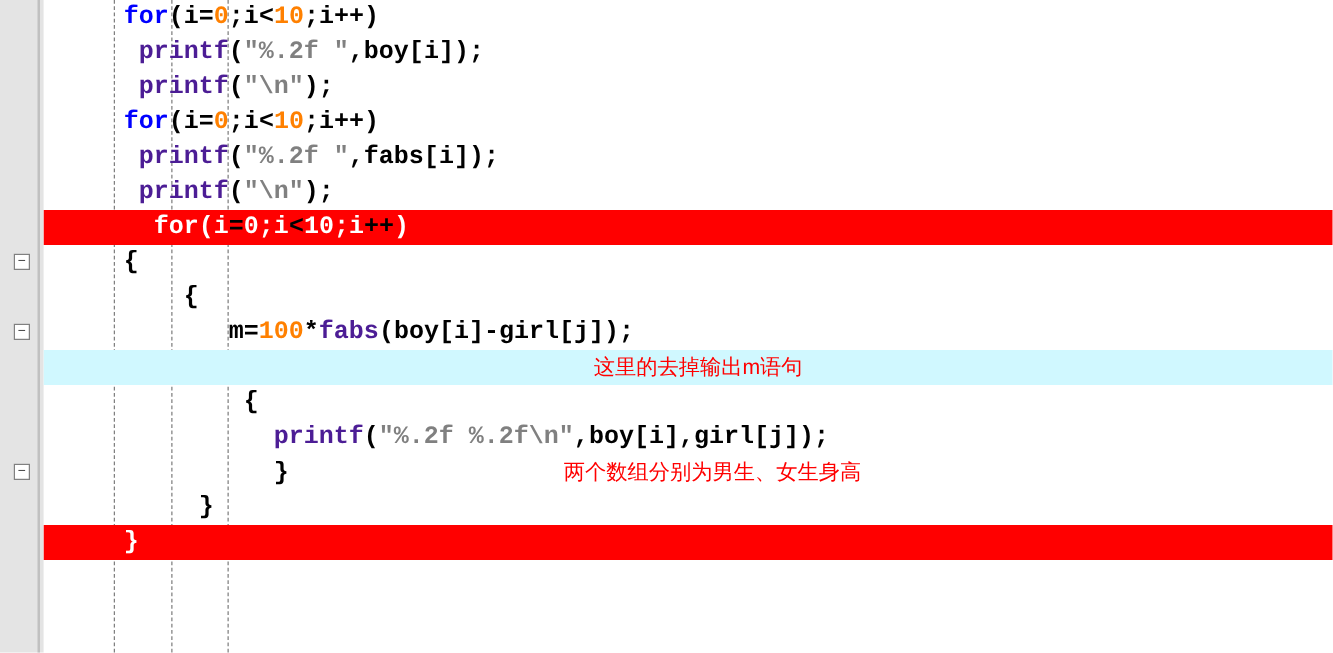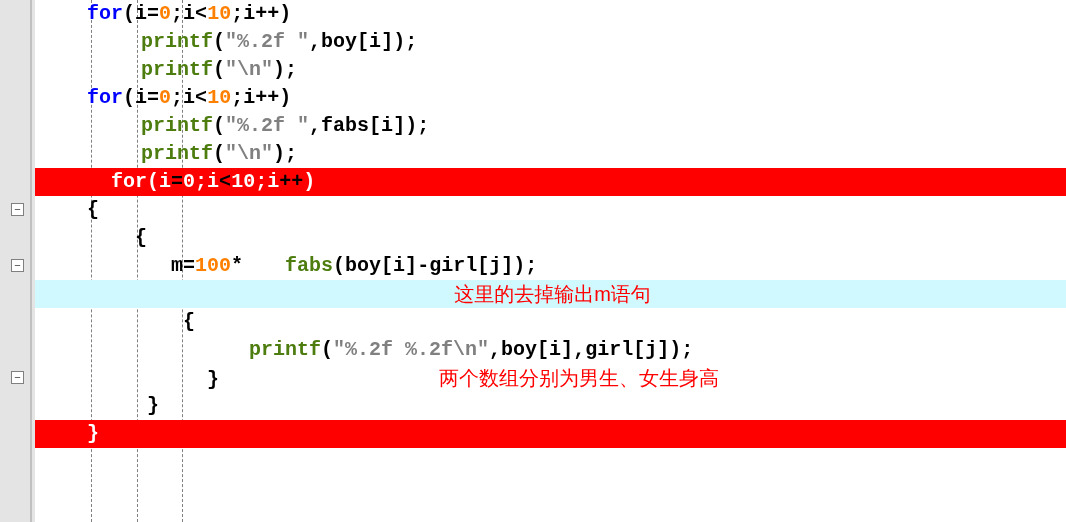--- a/index.html
+++ b/index.html
@@ -50,21 +50,21 @@
   .code {
     flex: 1;
     position: relative;
     background: #fff;
   }
   .line {
     height: 28px;
     line-height: 28px;
     white-space: pre;
     position: relative;
-    padding-left: 4px;
+    padding-left: 16px;
   }
   .line.hl-red {
     background: #ff0000;
     color: #fff;
   }
   .line.hl-red .kw,
   .line.hl-red .num,
   .line.hl-red .ident,
   .line.hl-red .pn { color: #fff; }
   .line.hl-cyan {
@@ -76,22 +76,22 @@
     bottom: 0;
     width: 0;
     border-left: 1px dashed #808080;
   }
   .kw   { color: #0000ff; }
   .num  { color: #ff8000; }
   .ident{ color: #000; }
   .pn   { color: #000; }
   .op   { color: #000; }
   .str  { color: #808080; }
-  .fn   { color: #4d7c0f; margin-left: 42px; }
-  .annot{ color: #ff0000; font-family: "Microsoft YaHei", "SimSun", sans-serif; font-weight: normal; font-size: 20px; margin-top: 22px; }
+  .fn   { color: #4c1d95; }
+  .annot{ color: #ff0000; font-family: "Microsoft YaHei", "SimSun", sans-serif; font-weight: normal; font-size: 17px; margin-top: 22px; }
 </style>
 </head>
 <body>
 
 <div class="editor">
   <div class="gutter">
     <div class="gutter-vline right"></div>
     <div class="fold" style="top:203px">−</div>
     <div class="fold" style="top:259px">−</div>
     <div class="fold" style="top:371px">−</div>

